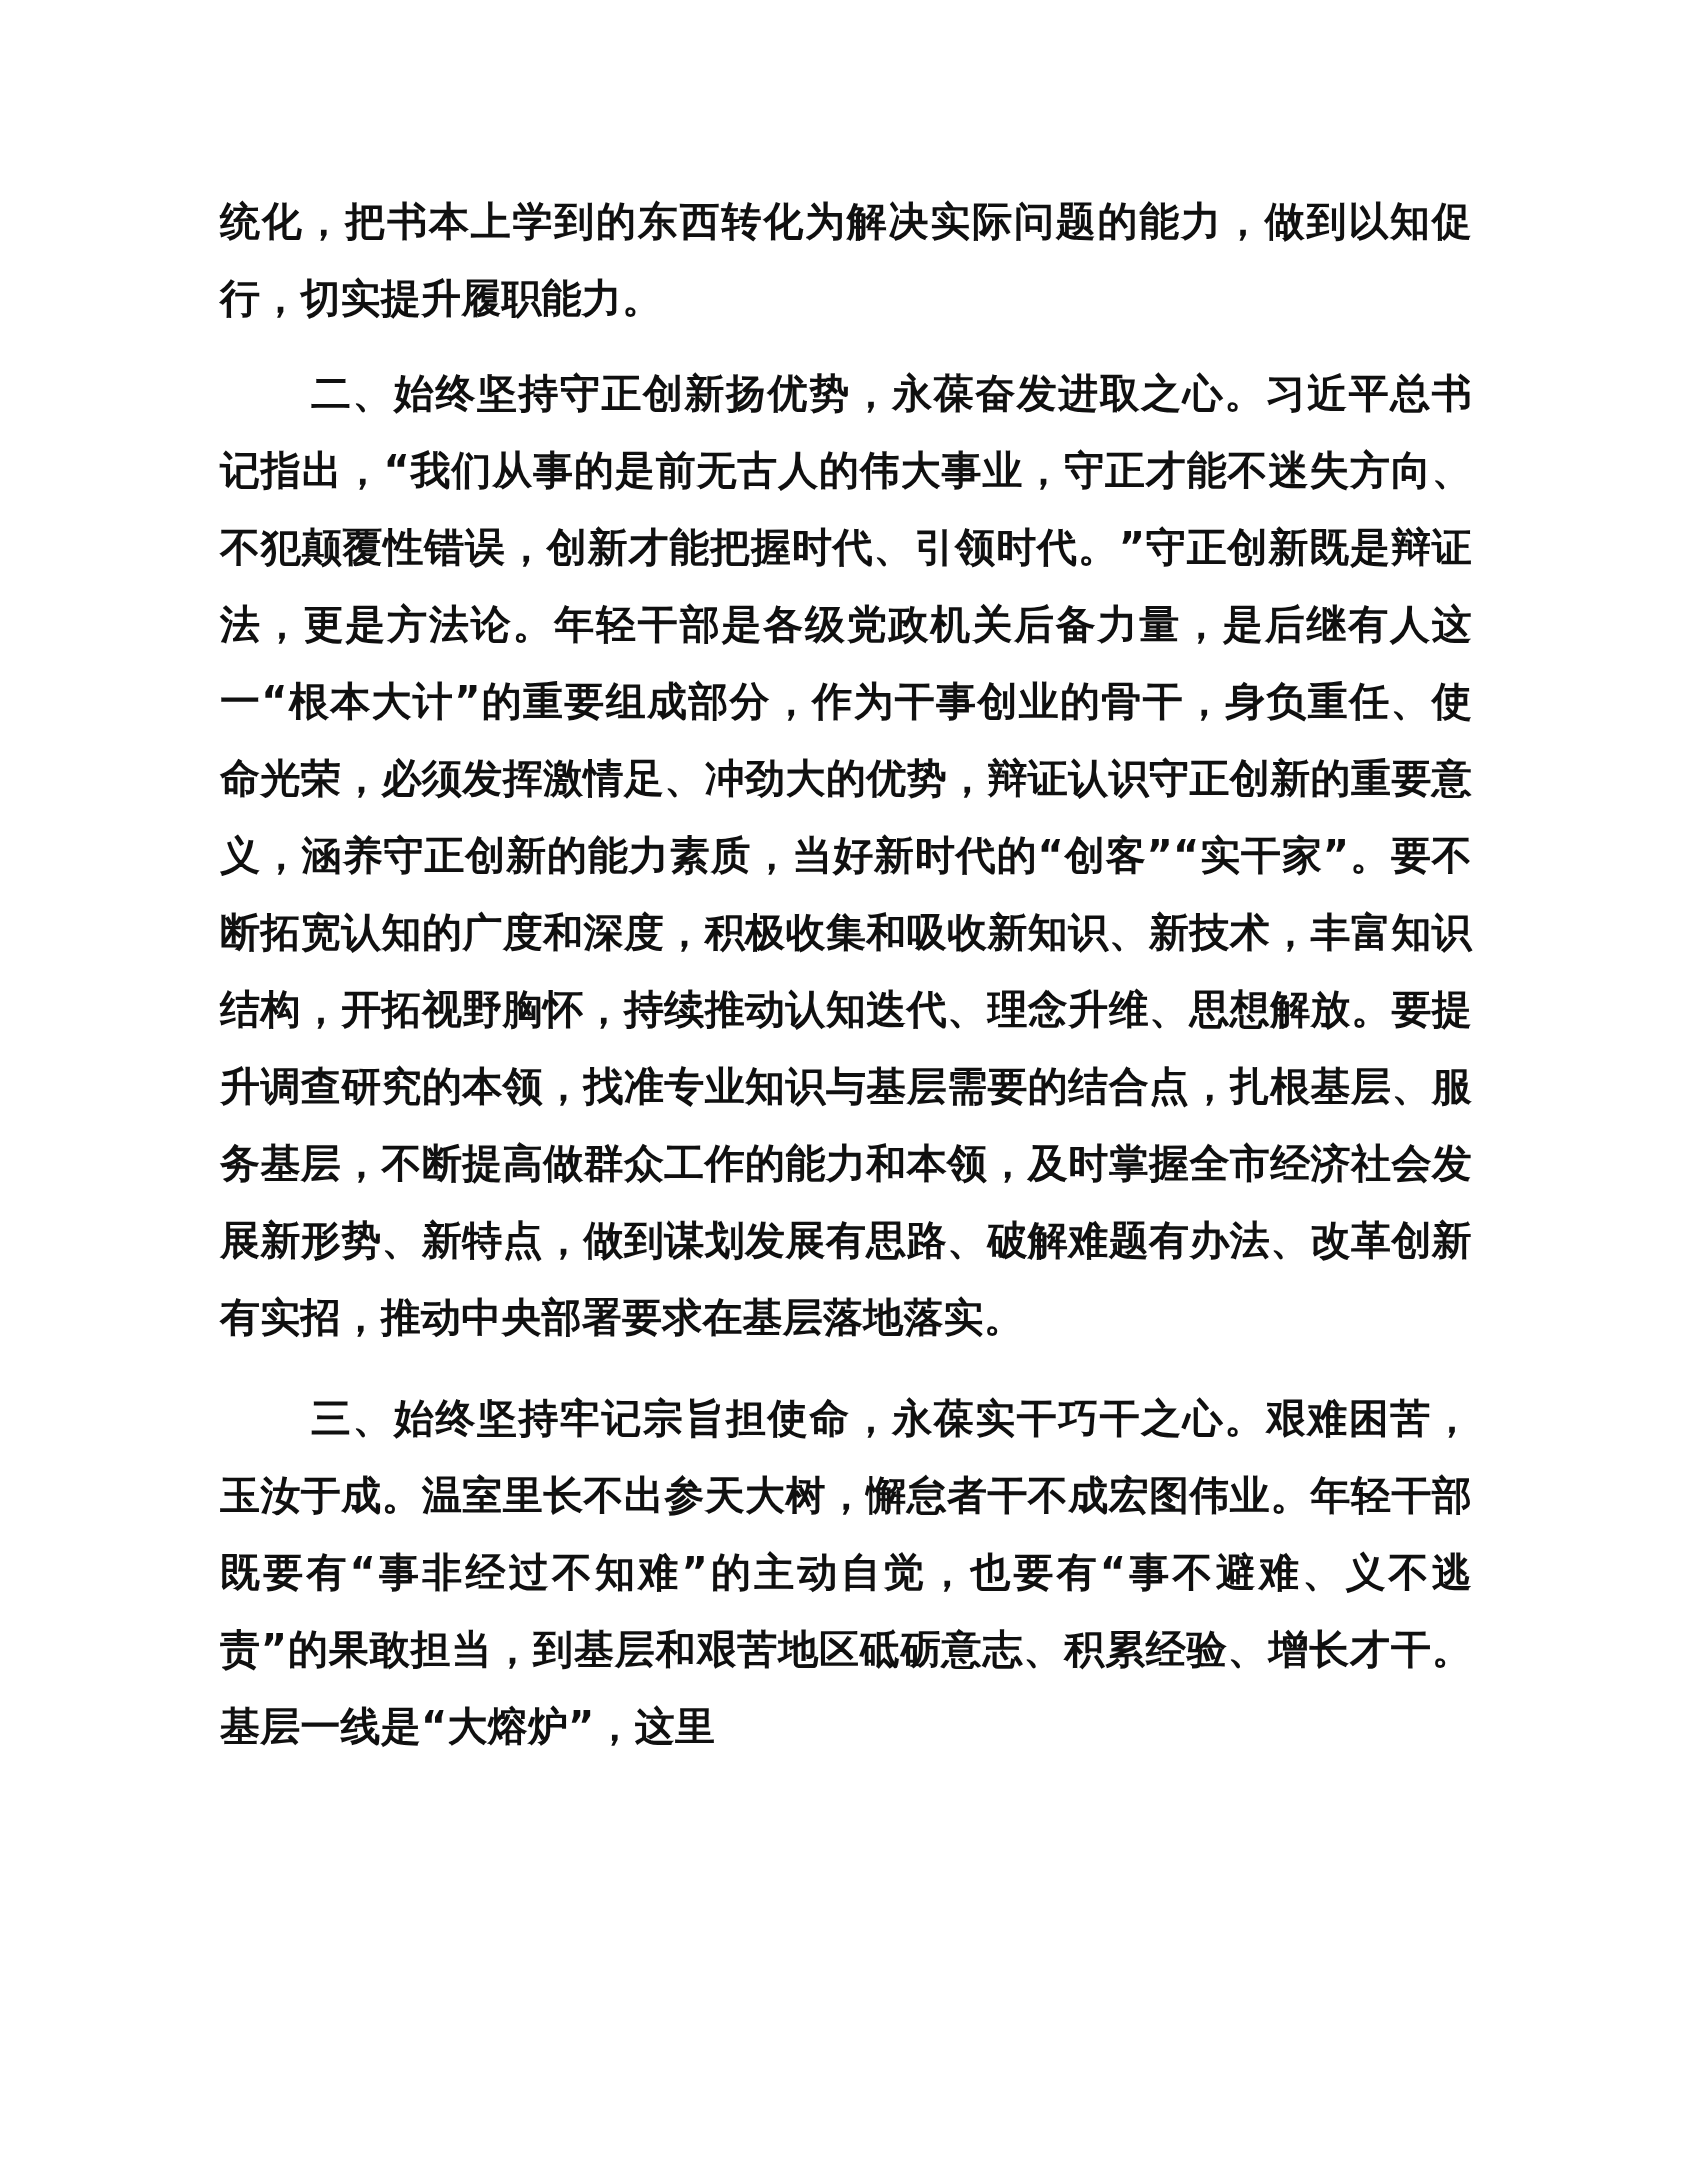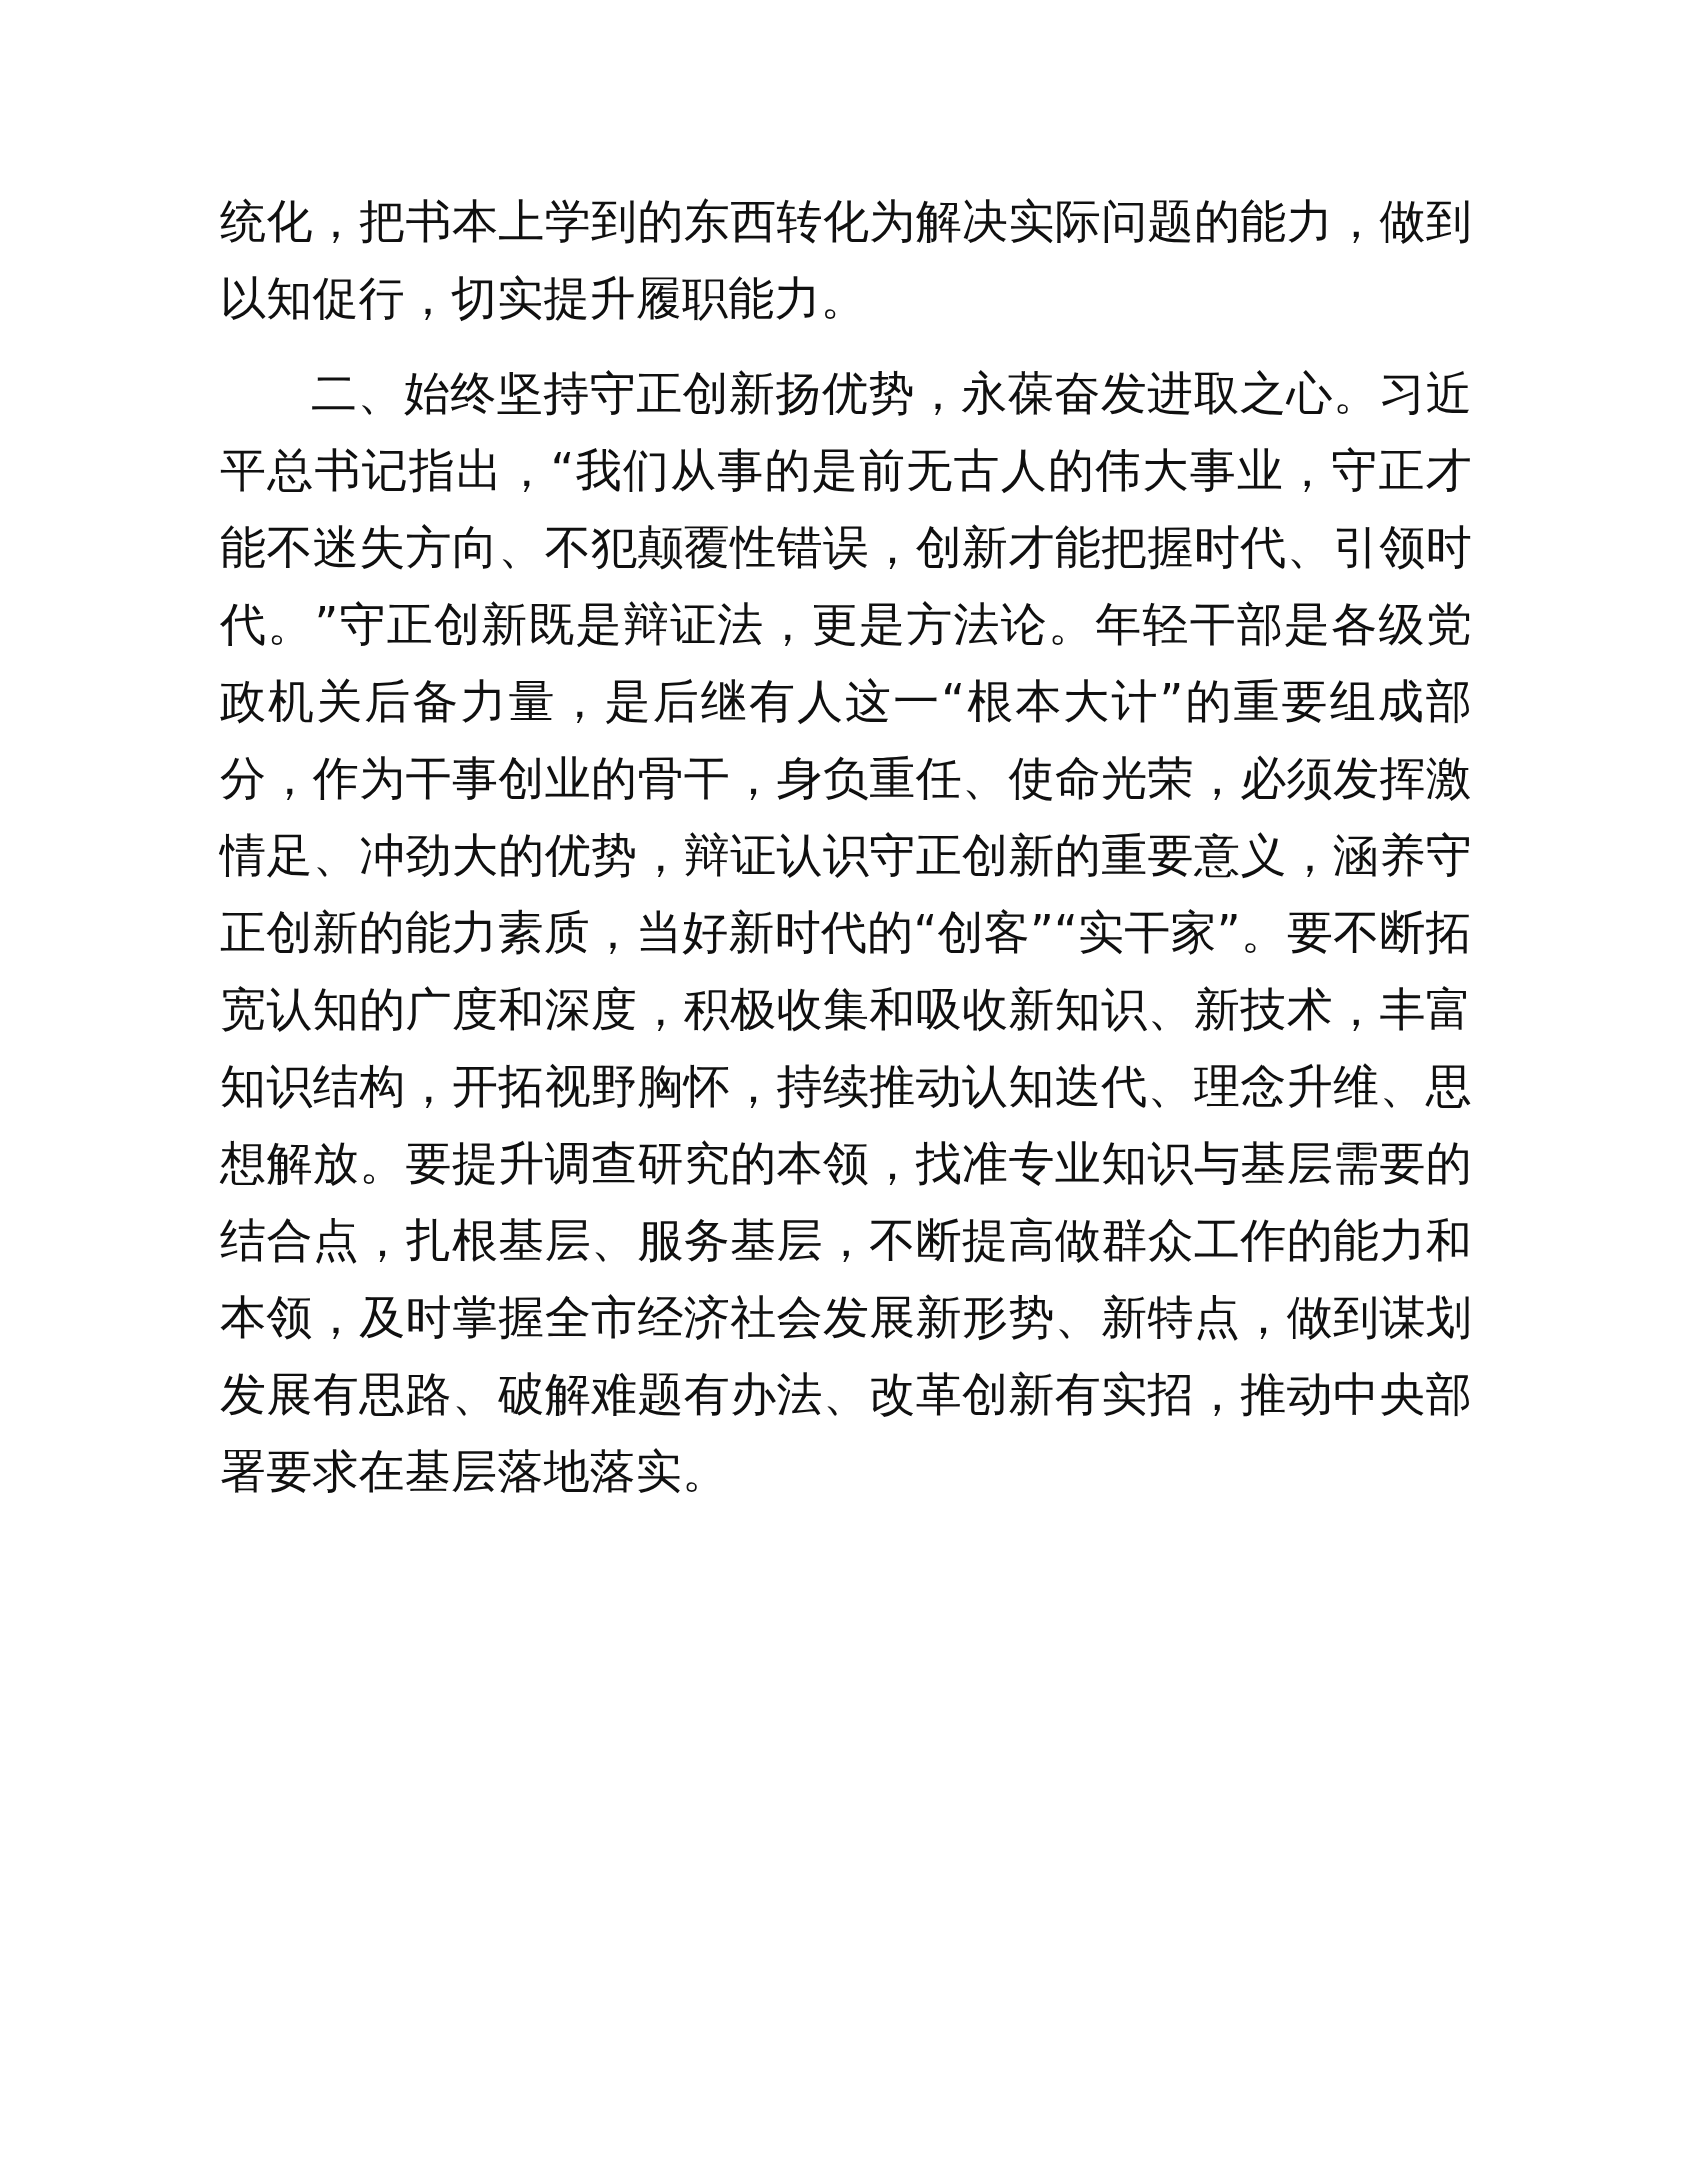--- a/index.html
+++ b/index.html
@@ -19,28 +19,28 @@
     height: 2178px;
     background: #ffffff;
     box-sizing: border-box;
     padding: 183px 210px 0 220px;
   }
   .doc-body {
     width: 1252px;
   }
   .para {
     font-family: "DejaVu Sans", "Liberation Sans", sans-serif;
-    font-size: 46px;
+    font-size: 40px;
     line-height: 77px;
     letter-spacing: 0.2px;
     text-align: justify;
     text-justify: inter-ideograph;
     margin: 0 0 6px 0;
     color: #101010;
-    font-weight: 400;
+    font-weight: 700;
   }
   .para.indent {
     text-indent: 91px;
   }
   .para.tight {
     margin-bottom: 0;
   }
   .spacer-sm {
     height: 18px;
   }
@@ -52,16 +52,17 @@
   <div class="doc-body">
 
     <p class="para tight">统化，把书本上学到的东西转化为解决实际问题的能力，做到以知促行，切实提升履职能力。</p>
 
     <div class="spacer-sm"></div>
 
     <p class="para indent">二、始终坚持守正创新扬优势，永葆奋发进取之心。习近平总书记指出，“我们从事的是前无古人的伟大事业，守正才能不迷失方向、不犯颠覆性错误，创新才能把握时代、引领时代。”守正创新既是辩证法，更是方法论。年轻干部是各级党政机关后备力量，是后继有人这一“根本大计”的重要组成部分，作为干事创业的骨干，身负重任、使命光荣，必须发挥激情足、冲劲大的优势，辩证认识守正创新的重要意义，涵养守正创新的能力素质，当好新时代的“创客”“实干家”。要不断拓宽认知的广度和深度，积极收集和吸收新知识、新技术，丰富知识结构，开拓视野胸怀，持续推动认知迭代、理念升维、思想解放。要提升调查研究的本领，找准专业知识与基层需要的结合点，扎根基层、服务基层，不断提高做群众工作的能力和本领，及时掌握全市经济社会发展新形势、新特点，做到谋划发展有思路、破解难题有办法、改革创新有实招，推动中央部署要求在基层落地落实。</p>
 
     <div class="spacer-sm"></div>
 
+    <p class="para indent">三、始终坚持牢记宗旨担使命，永葆实干巧干之心。艰难困苦，玉汝于成。温室里长不出参天大树，懈怠者干不成宏图伟业。年轻干部既要有“事非经过不知难”的主动自觉，也要有“事不避难、义不逃责”的果敢担当，到基层和艰苦地区砥砺意志、积累经验、增长才干。基层一线是“大熔炉”，这里</p>
 
   </div>
 </div>
 
 
 </body></html>

